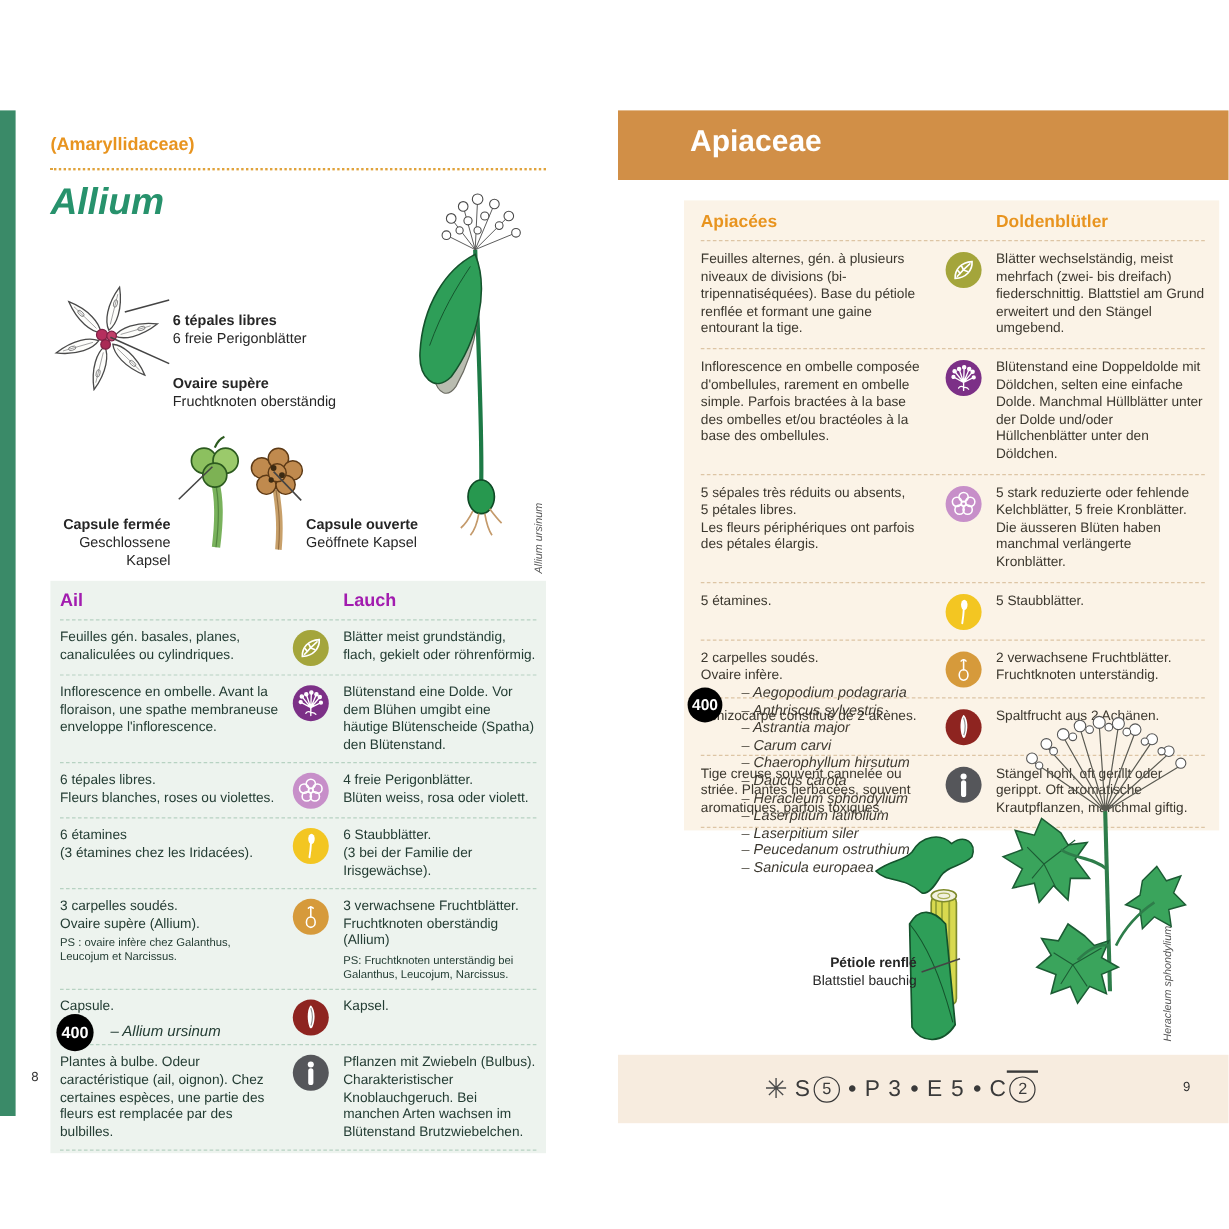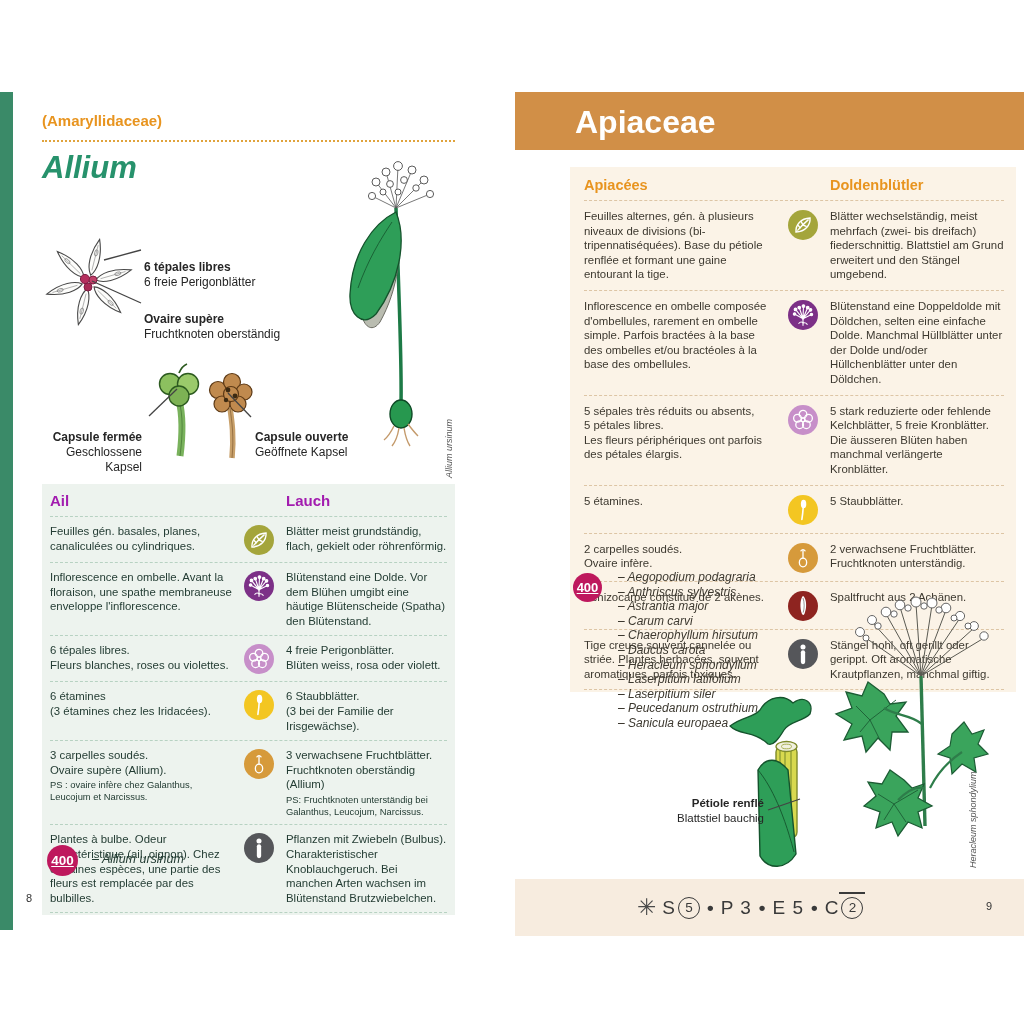--- a/index.html
+++ b/index.html
@@ -27,30 +27,30 @@
         padding:7px 0;border-top:1px dashed #b7d2c2;}
   .frow:first-child{border-top:none;}
   .thead{display:grid;grid-template-columns:182px 46px 1fr;column-gap:4px;padding:3px 0 7px 0;}
   .thead .h{font-size:15px;font-weight:bold;color:#a21caf;}
   .cell{font-size:11.4px;line-height:1.28;white-space:pre-line;}
   .note{font-size:9.4px;line-height:1.25;margin-top:2px;white-space:pre-line;}
   .icell{display:flex;justify-content:center;padding-top:1px;}
   .icirc{width:30px;height:30px;border-radius:50%;display:flex;align-items:center;justify-content:center;flex:0 0 auto;}
   .icirc svg{width:30px;height:30px;display:block;}
 
-  .badge{width:31px;height:31px;border-radius:50%;background:#be185d;color:#fff;font-weight:bold;
-         font-size:13.5px;display:flex;align-items:center;justify-content:center;text-decoration:underline;}
+  .badge{width:31px;height:31px;border-radius:50%;background:#000000;color:#fff;font-weight:bold;
+         font-size:13.5px;display:flex;align-items:center;justify-content:center;}
   .badge-left{left:47px;top:845px;}
   .species-one{left:92px;top:852px;font-size:12.5px;font-style:italic;color:#243d34;}
   .pagenum{font-size:11px;color:#333;}
   .pn-left{left:26px;top:892px;}
 
   
   .orange-band{left:515px;top:92px;width:509px;height:58px;background:#d18f47;}
-  .band-title{left:575px;top:104px;font-size:32px;font-weight:bold;color:#ffffff;}
+  .band-title{left:575px;top:104px;font-size:25px;font-weight:bold;color:#ffffff;}
   .rbox{left:570px;top:167px;width:446px;background:#fbf3e7;padding:6px 12px 2px 14px;box-sizing:border-box;color:#3c382f;}
   .rbox .thead .h{color:#e8941f;font-size:14.5px;}
   .rbox .thead{grid-template-columns:192px 46px 1fr;padding:4px 0 7px 0;}
   .rbox .frow{grid-template-columns:192px 46px 1fr;border-top:1px dashed #ddc5a5;padding:8px 0;}
   .badge-right{left:573px;top:573px;width:29px;height:29px;font-size:13px;}
   .species-list{left:618px;top:570px;font-size:12px;font-style:italic;color:#3c382f;line-height:14.6px;}
   .lbl-petiole{left:638px;top:796px;width:126px;text-align:right;font-size:11.5px;line-height:14.5px;color:#262626;}
   .lbl-petiole b{display:block;}
 
   .formula-band{left:515px;top:879px;width:509px;height:57px;background:#f7ecdf;display:flex;align-items:center;}
@@ -277,20 +277,31 @@
             <svg viewBox="0 0 32 32">
               <use href="#sym-pistil"></use>
             </svg>
           </span>
         </div>
       <div>
         <div class="cell">3 verwachsene Fruchtblätter.
 Fruchtknoten oberständig (Allium)</div>
         <div class="note">PS: Fruchtknoten unterständig bei Galanthus, Leucojum, Narcissus.</div>
       </div>
+    </div>
+    <div class="frow">
+      <div class="cell">Capsule.</div>
+      <div class="icell">
+          <span class="icirc" style="background:#8e2420">
+            <svg viewBox="0 0 32 32">
+              <use href="#sym-fruit"></use>
+            </svg>
+          </span>
+        </div>
+      <div class="cell">Kapsel.</div>
     </div>
     <div class="frow" style="border-bottom:1px dashed #b7d2c2;">
       <div class="cell">Plantes à bulbe. Odeur caractéristique (ail, oignon). Chez certaines espèces, une partie des fleurs est remplacée par des bulbilles.</div>
       <div class="icell">
           <span class="icirc" style="background:#55565a">
             <svg viewBox="0 0 32 32">
               <use href="#sym-info"></use>
             </svg>
           </span>
         </div>

